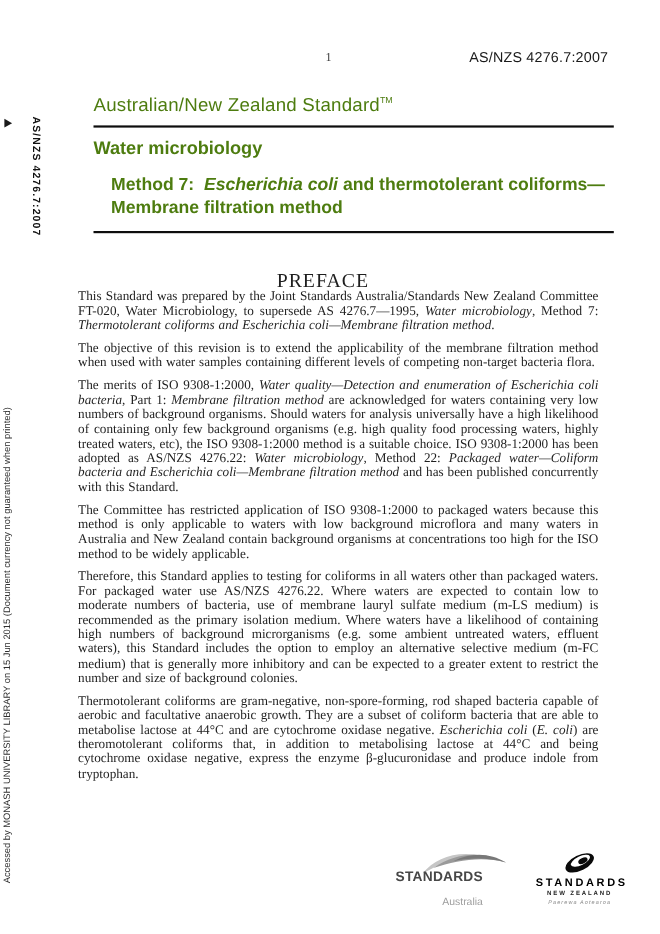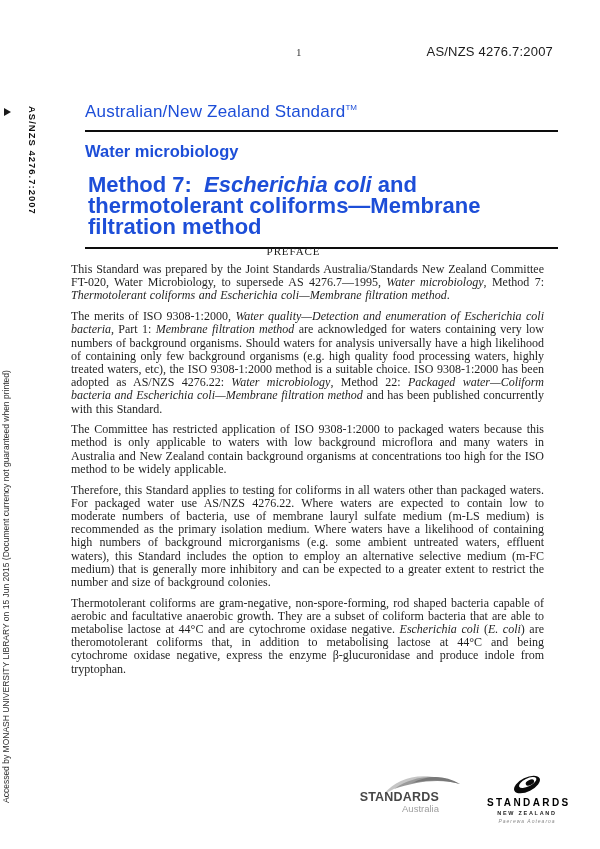--- a/index.html
+++ b/index.html
@@ -31,49 +31,49 @@
     font-family:"Liberation Sans", sans-serif; font-size:8.5px; color:#2e2e2e;
     white-space:nowrap;
   }
   .reg-mark {
     position:absolute; left:4px; top:108px; width:0; height:0;
     border-top:4.5px solid transparent; border-bottom:4.5px solid transparent;
     border-left:7px solid #1a1a1a;
   }
   
   .title-block {
-    position:absolute; left:85px; top:98px; width:473px;
-    font-family:"Liberation Sans", sans-serif; color:#1d4ed8;
+    position:absolute; left:85px; top:82px; width:473px;
+    font-family:"Liberation Sans", sans-serif; color:#4d7c0f;
   }
   .series-title { margin:0; font-size:17px; font-weight:normal; line-height:20px; letter-spacing:0.2px; }
   .series-title sup { font-size:8px; letter-spacing:0; }
   .rule { border:0; border-top:2.6px solid #0d0d0d; margin:0; }
   .rule-top { margin-top:8px; }
   .rule-bottom { margin-top:10px; }
   .subject-heading { margin:10px 0 0 0; font-size:16.5px; font-weight:bold; line-height:19px; }
-  .method-heading { margin:13px 0 0 3px; font-size:22px; font-weight:bold; line-height:21px; }
+  .method-heading { margin:13px 0 0 16px; font-size:16px; font-weight:bold; line-height:21px; }
   
   .preface-heading {
     position:absolute; top:245px; left:85px; width:417px;
-    text-align:center; font-size:11px; letter-spacing:0.9px; color:#1e1e1e;
+    text-align:center; font-size:18px; letter-spacing:0.9px; color:#1e1e1e;
   }
   .content {
     position:absolute; left:71px; top:263px; width:473px;
     font-size:12px; line-height:13.2px; text-align:justify;
     color:#1f1f1f; word-spacing:0.5px;
   }
   .content p { margin:0 0 7.5px 0; }
   .it { font-style:italic; }
   
   .sa-logo { position:absolute; left:350px; top:771px; width:112px; height:52px; }
   .sa-swoosh { position:absolute; left:34px; top:0; }
   .sa-text { position:absolute; top:20px; right:23px; text-align:right;
     font-family:"Liberation Sans", sans-serif; }
   .sa-name { font-weight:bold; font-size:12.5px; color:#474747; letter-spacing:0.2px; line-height:13px; }
-  .sa-region { font-size:9.5px; color:#9e9e9e; line-height:10px; }
+  .sa-region { font-size:9.5px; color:#9e9e9e; line-height:10px;margin-top:12px; }
   .snz-logo { position:absolute; left:487px; top:773px; width:80px;
     font-family:"Liberation Sans", sans-serif; text-align:center; }
   .snz-koru { display:block; margin:0 auto; }
   .snz-name { font-weight:bold; font-size:10px; letter-spacing:2.4px; color:#000; margin-top:1px; }
   .snz-region { font-weight:bold; font-size:5.5px; letter-spacing:1.7px; color:#222; margin-top:2px; }
   .snz-tagline { font-style:italic; font-size:5px; letter-spacing:1px; color:#8a8a8a; margin-top:1.5px; }
 </style>
 </head>
 <body>
 
@@ -91,20 +91,21 @@
     <hr class="rule rule-top">
     <h2 class="subject-heading">Water microbiology</h2>
     <h2 class="method-heading"><span>Method 7:&nbsp; </span><span class="it">Escherichia coli</span><span> and thermotolerant coliforms—Membrane filtration method</span></h2>
     <hr class="rule rule-bottom">
   </div>
 
   <div class="preface-heading">PREFACE</div>
 
   <div class="content">
     <p><span>This Standard was prepared by the Joint Standards Australia/Standards New Zealand Committee FT-020, Water Microbiology, to supersede AS 4276.7—1995, </span><span class="it">Water microbiology</span><span>, Method 7: </span><span class="it">Thermotolerant coliforms and Escherichia coli—Membrane filtration method</span><span>.</span></p>
+    <p><span>The objective of this revision is to extend the applicability of the membrane filtration method when used with water samples containing different levels of competing non-target bacteria flora.</span></p>
     <p><span>The merits of ISO 9308-1:2000, </span><span class="it">Water quality—Detection and enumeration of Escherichia coli bacteria</span><span>, Part 1: </span><span class="it">Membrane filtration method</span><span> are acknowledged for waters containing very low numbers of background organisms. Should waters for analysis universally have a high likelihood of containing only few background organisms (e.g. high quality food processing waters, highly treated waters, etc), the ISO 9308-1:2000 method is a suitable choice. ISO 9308-1:2000 has been adopted as AS/NZS 4276.22: </span><span class="it">Water microbiology</span><span>, Method 22: </span><span class="it">Packaged water—Coliform bacteria and Escherichia coli—Membrane filtration method</span><span> and has been published concurrently with this Standard.</span></p>
     <p><span>The Committee has restricted application of ISO 9308-1:2000 to packaged waters because this method is only applicable to waters with low background microflora and many waters in Australia and New Zealand contain background organisms at concentrations too high for the ISO method to be widely applicable.</span></p>
     <p><span>Therefore, this Standard applies to testing for coliforms in all waters other than packaged waters. For packaged water use AS/NZS 4276.22. Where waters are expected to contain low to moderate numbers of bacteria, use of membrane lauryl sulfate medium (m-LS medium) is recommended as the primary isolation medium. Where waters have a likelihood of containing high numbers of background microrganisms (e.g. some ambient untreated waters, effluent waters), this Standard includes the option to employ an alternative selective medium (m-FC medium) that is generally more inhibitory and can be expected to a greater extent to restrict the number and size of background colonies.</span></p>
     <p><span>Thermotolerant coliforms are gram-negative, non-spore-forming, rod shaped bacteria capable of aerobic and facultative anaerobic growth. They are a subset of coliform bacteria that are able to metabolise lactose at 44°C and are cytochrome oxidase negative. </span><span class="it">Escherichia coli</span><span> (</span><span class="it">E. coli</span><span>) are theromotolerant coliforms that, in addition to metabolising lactose at 44°C and being cytochrome oxidase negative, express the enzyme β-glucuronidase and produce indole from tryptophan.</span></p>
   </div>
 
   <div class="sa-logo">
     <svg class="sa-swoosh" width="76" height="23" viewBox="0 0 76 23">
       <path d="M0 23 C15 5 40 -1 76 13 C52 5 25 9 8 19 Z" fill="#c6c6c6"></path>
       <path d="M10 18 C32 3 55 3 76 13 C54 7 31 11 10 18 Z" fill="#9a9a9a"></path>

